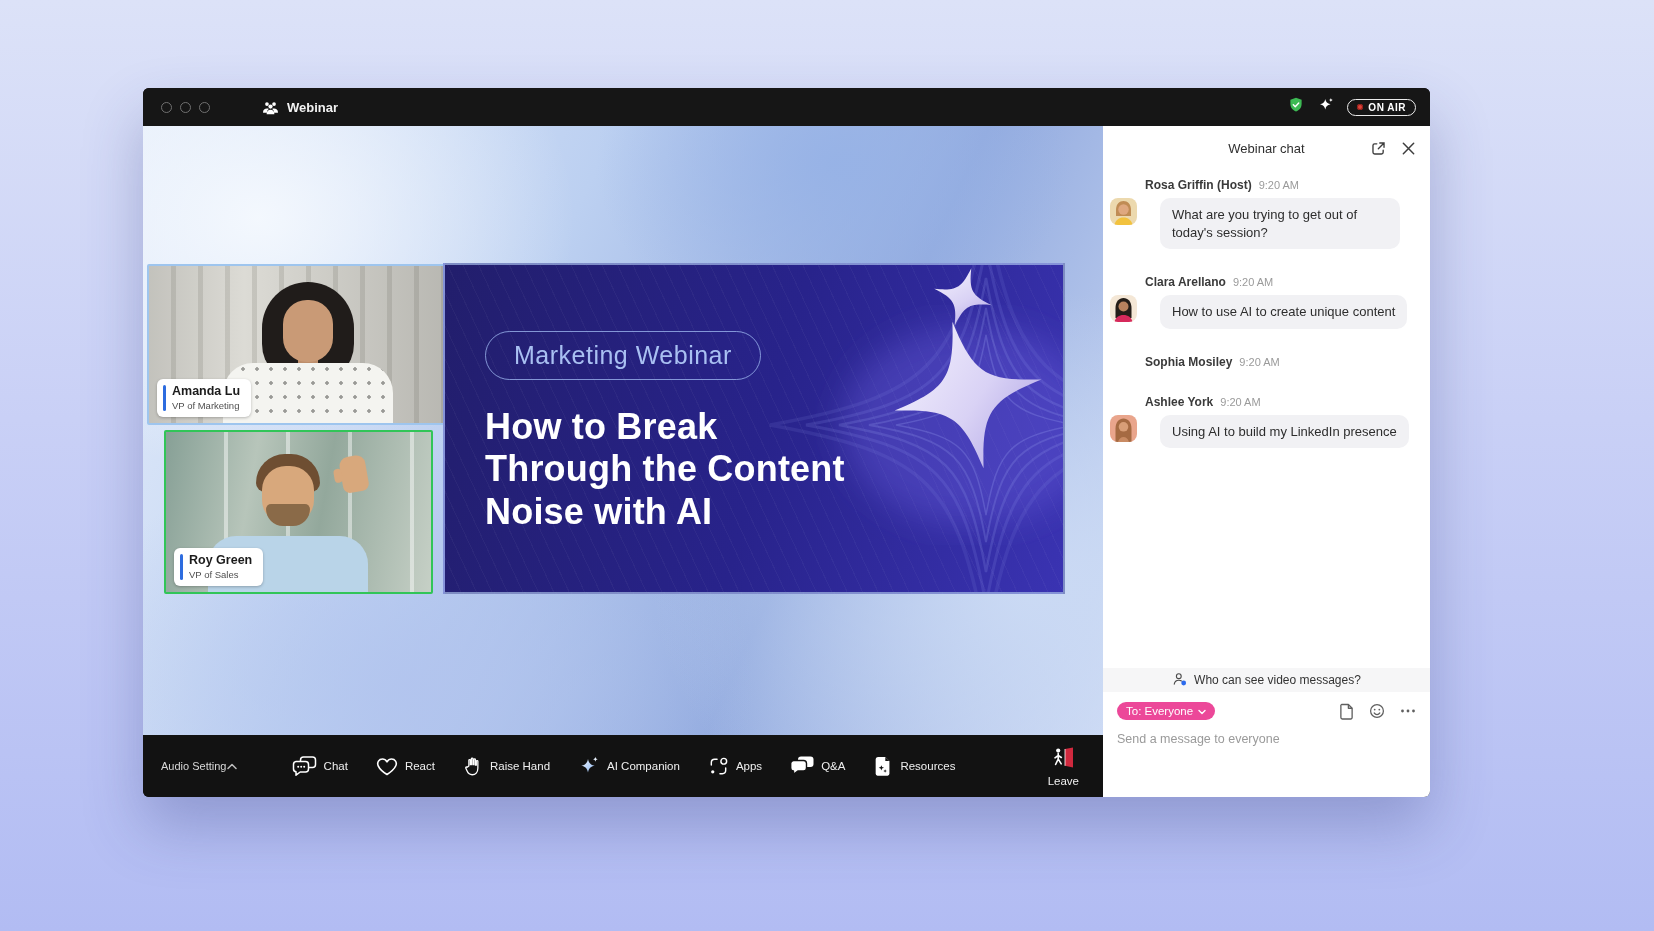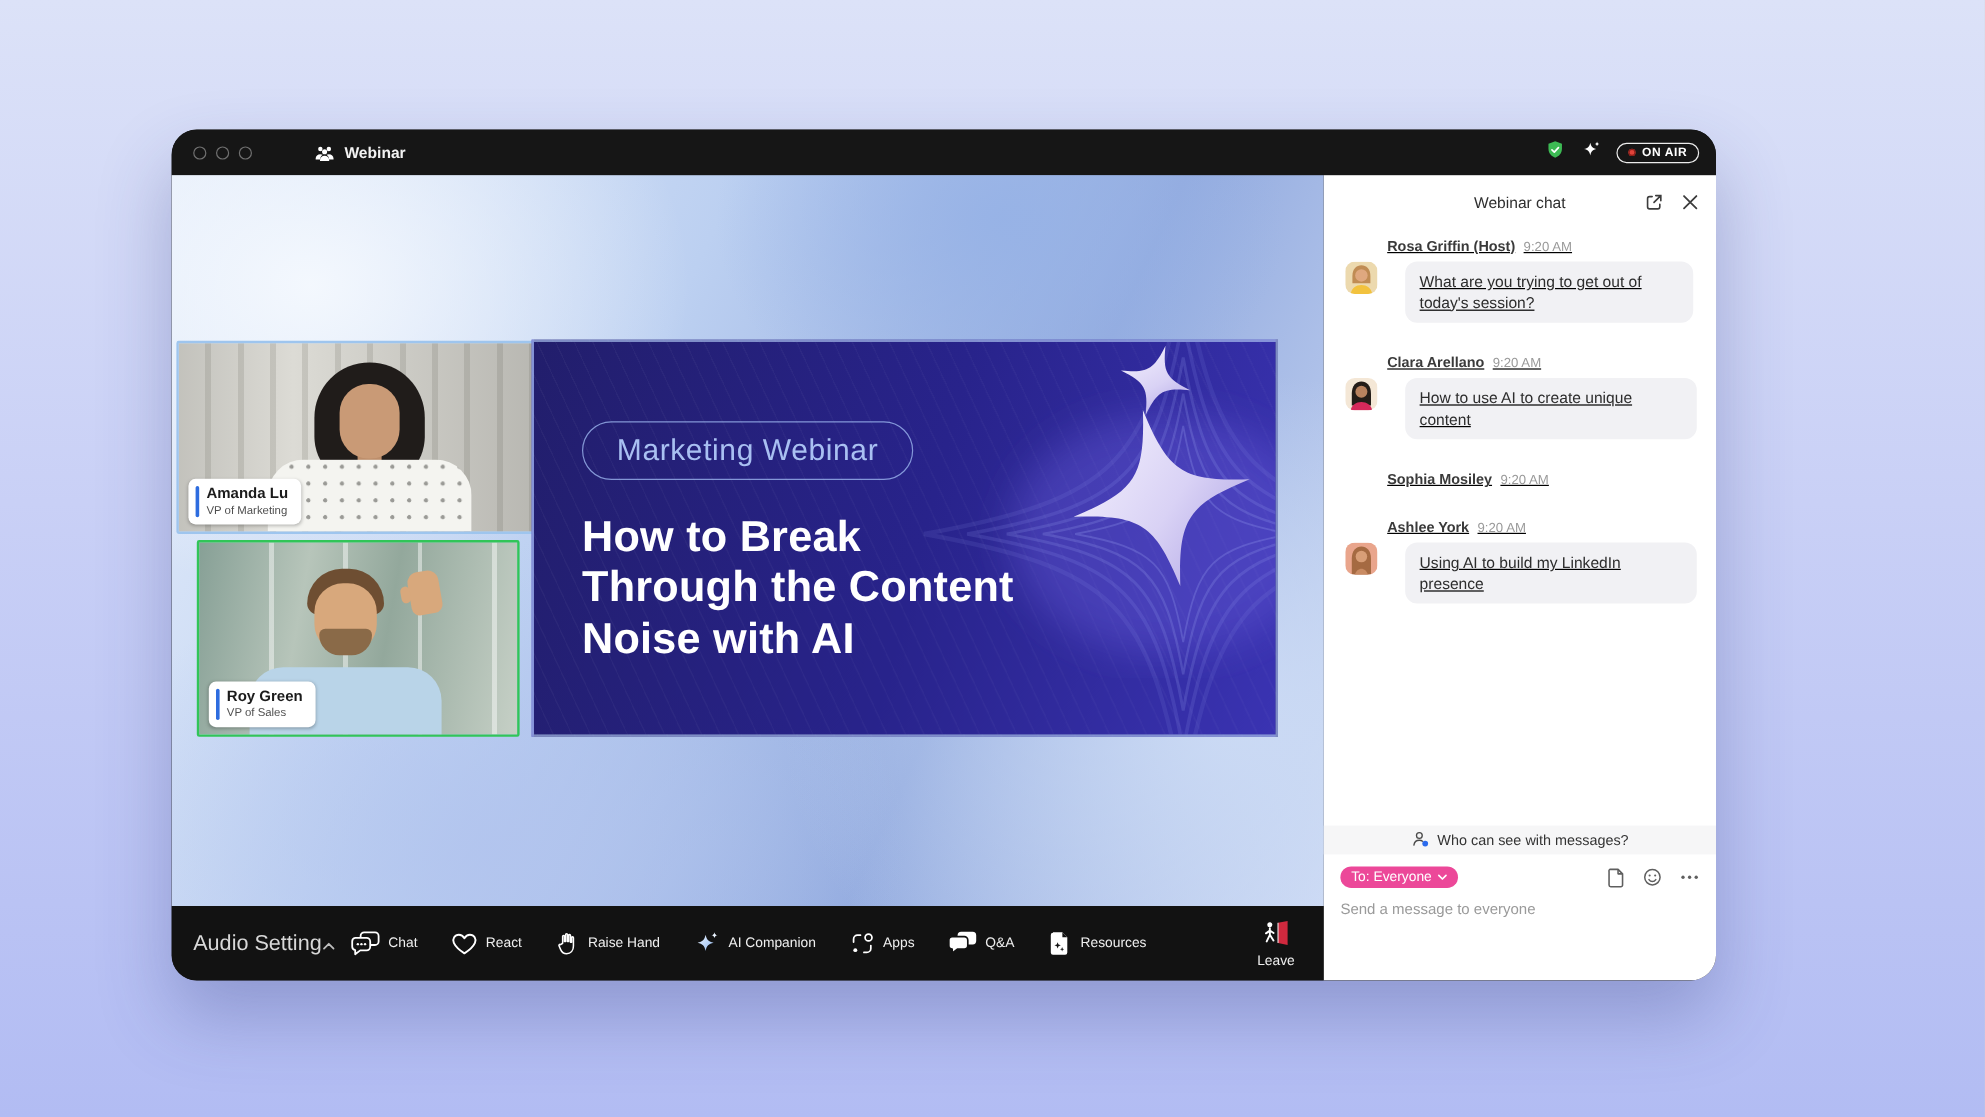--- a/index.html
+++ b/index.html
@@ -6,23 +6,23 @@
   html,body { width:1654px; height:931px; overflow:hidden; }
   body {
     font-family:"Liberation Sans","DejaVu Sans",sans-serif;
     background:linear-gradient(180deg,#dce2f8 0%,#c9d0f6 45%,#b2bcf3 100%);
     position:relative;
   }
 
   
   .app-window {
     position:absolute; left:143px; top:88px; width:1287px; height:709px;
-    background:#161616; border-radius:21px; overflow:hidden;
+    background:#161616; border-radius:6px; overflow:hidden;
     box-shadow:0 30px 60px rgba(50,60,130,.30);
-    display:flex; flex-direction:column;margin-top:20px;
+    display:flex; flex-direction:column;
   }
 
   
   .titlebar { height:38px; flex:none; display:flex; align-items:center; padding:0 14px; background:#161616; }
   .traffic-lights { display:flex; gap:8px; margin-left:4px; }
   .tl { width:11px; height:11px; border:1.5px solid #707070; border-radius:50%; background:transparent; cursor:pointer; }
   .title-group { display:flex; align-items:center; gap:8px; margin-left:52px; }
   .title-group svg { display:block; }
   .app-title { font-size:13px; font-weight:bold; color:#f2f2f2; }
   .titlebar-right { margin-left:auto; display:flex; align-items:center; gap:12px; }
@@ -95,35 +95,35 @@
   .slide-decor { position:absolute; right:0; top:0; pointer-events:none; }
   .slide-inner { position:relative; padding:66px 0 0 40px; }
   .slide-badge {
     display:inline-block; border:1.5px solid rgba(155,180,238,.8); color:#a9c0f2;
     border-radius:999px; padding:9px 28px; font-size:25px; letter-spacing:.5px;
   }
   .slide-headline { margin-top:26px; color:#ffffff; font-size:36px; font-weight:bold; line-height:1.18; letter-spacing:.2px; }
 
   
   .toolbar { height:62px; flex:none; background:#121212; position:relative; display:flex; align-items:center; justify-content:center; }
-  .audio-setting { position:absolute; left:18px; display:flex; align-items:center; gap:1px; color:#d8d8d8; font-size:18px; cursor:pointer; }
+  .audio-setting { position:absolute; left:18px; display:flex; align-items:center; gap:1px; color:#d8d8d8; font-size:11px; cursor:pointer; }
   .tool-cluster { display:flex; align-items:flex-start; gap:27px; }
   .tool-btn { display:flex; align-items:center; gap:6px; color:#efefef; cursor:pointer; min-width:44px; }
   .tool-icon { height:24px; display:flex; align-items:center; justify-content:center; }
   .tool-label { font-size:11.5px; white-space:nowrap; }
   .leave-btn { position:absolute; right:24px; display:flex; flex-direction:column; align-items:center; gap:5px; color:#efefef; cursor:pointer; }
 
   
   .chat-panel { width:327px; flex:none; background:#ffffff; display:flex; flex-direction:column; min-height:0; }
   .chat-header { height:44px; flex:none; position:relative; display:flex; align-items:center; justify-content:center; }
   .chat-title { font-size:13px; color:#2f2f2f; }
   .chat-header-icons { position:absolute; right:14px; display:flex; align-items:center; gap:14px; color:#3d3d3d; }
   .chat-header-icons svg { display:block; cursor:pointer; }
 
-  .chat-messages { flex:1; overflow:hidden; padding:8px 16px 0 18px;text-decoration:underline; }
+  .chat-messages { flex:1; overflow:hidden; padding:8px 16px 0 7px; }
   .msg { margin-bottom:26px; }
   .msg-head { margin-left:35px; font-size:12px; color:#3a3a3a; font-weight:bold; }
   .msg-time { font-weight:normal; color:#9a9a9a; font-size:11px; margin-left:7px; }
   .msg-body { display:flex; align-items:flex-start; gap:23px; margin-top:6px; }
   .avatar { width:27px; height:27px; border-radius:8px; flex:none; overflow:hidden; }
   .avatar svg { display:block; }
   .bubble { background:#f1f1f4; border-radius:10px; padding:8px 12px; font-size:13px; color:#2d2d2d; line-height:1.35; }
   .bubble.wrap { max-width:240px; }
 
   .chat-privacy { flex:none; height:24px; background:#f6f6f7; display:flex; align-items:center; justify-content:center; gap:6px; font-size:12px; color:#333; cursor:pointer; }
@@ -436,21 +436,21 @@
       </div>
 
       <div class="chat-privacy">
         <span>
           <svg width="16" height="16" viewBox="0 0 20 20">
               <circle cx="8.5" cy="6.5" r="3" fill="none" stroke="#4a4a4a" stroke-width="1.4"></circle>
               <path d="M2.8 16.5c.5-3.2 3-5 5.7-5 1.2 0 2.4.3 3.3 1" fill="none" stroke="#4a4a4a" stroke-width="1.4" stroke-linecap="round"></path>
               <circle cx="14.6" cy="15" r="3" fill="#2c6bed"></circle>
             </svg>
         </span>
-        <span>Who can see with messages?</span>
+        <span>Who can see video messages?</span>
       </div>
 
       <div class="chat-compose">
         <span class="to-pill">
           <span>To: Everyone</span>
           <span>
             <svg width="8" height="6" viewBox="0 0 8 6">
                 <path d="M1 1.5l3 3 3-3" fill="none" stroke="#fff" stroke-width="1.4" stroke-linecap="round" stroke-linejoin="round"></path>
               </svg>
           </span>

